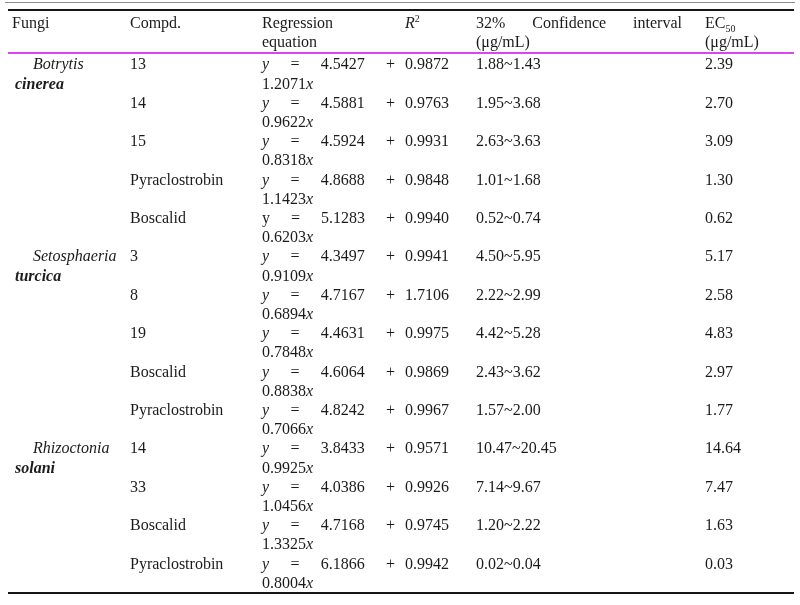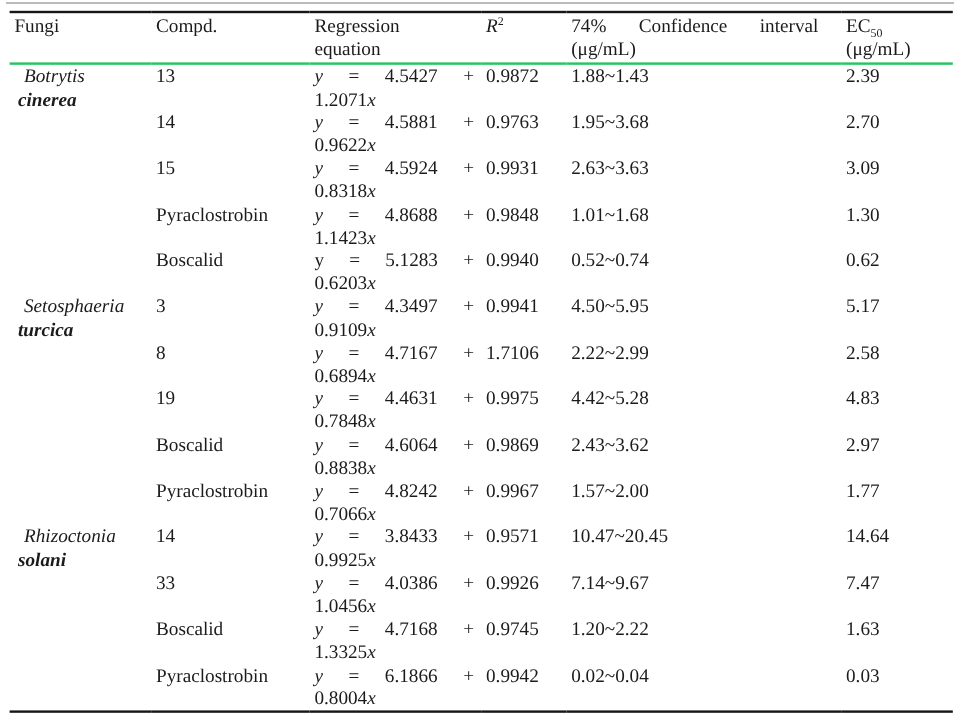--- a/index.html
+++ b/index.html
@@ -26,35 +26,35 @@
     line-height: 19.2px;
   }
   th, td {
     vertical-align: top;
     text-align: left;
     font-weight: normal;
     padding: 0 2px 0 4px;
     overflow: hidden;
   }
   thead th {
-    border-bottom: 2px solid #22c55e;
+    border-bottom: 2px solid #d946ef;
     padding-top: 2px;
     padding-bottom: 1px;
     height: 38px;
   }
   tbody tr { height: 38.4px; }
   .ln { display: block; }
   .jline { display: flex; justify-content: space-between; }
   .ci-head { width: 206px; }
   .eq1 { display: flex; justify-content: space-between; width: 133px; }
   .eq .vy { font-style: italic; }
   .eq.y-roman .vy { font-style: normal; }
   .vx { font-style: italic; }
   td.fungus { font-style: italic; }
-  td.fungus .l1 { margin-left: 8px; }
+  td.fungus .l1 { margin-left: 21px; }
   td.fungus .l2 { margin-left: 3px; font-weight: bold; }
   td.compound { font-weight: normal; }
   sup { font-size: 0.62em; vertical-align: super; line-height: 0; }
   sub { font-size: 0.62em; vertical-align: sub; line-height: 0; }
   i.rsym { font-style: italic; }
 </style>
 </head>
 <body>
 
 <div class="page">
@@ -79,21 +79,21 @@
         </th>
         <th>
           <span class="ln">Regression</span>
           <span class="ln">equation</span>
         </th>
         <th>
           <span class="ln"><i class="rsym">R</i><sup>2</sup></span>
         </th>
         <th>
           <span class="jline ci-head">
-            <span>74%</span>
+            <span>32%</span>
             <span>Confidence</span>
             <span>interval</span>
           </span>
           <span class="ln">(μg/mL)</span>
         </th>
         <th>
           <span class="ln"><span>EC</span><sub>50</sub></span>
           <span class="ln">(μg/mL)</span>
         </th>
       </tr>

